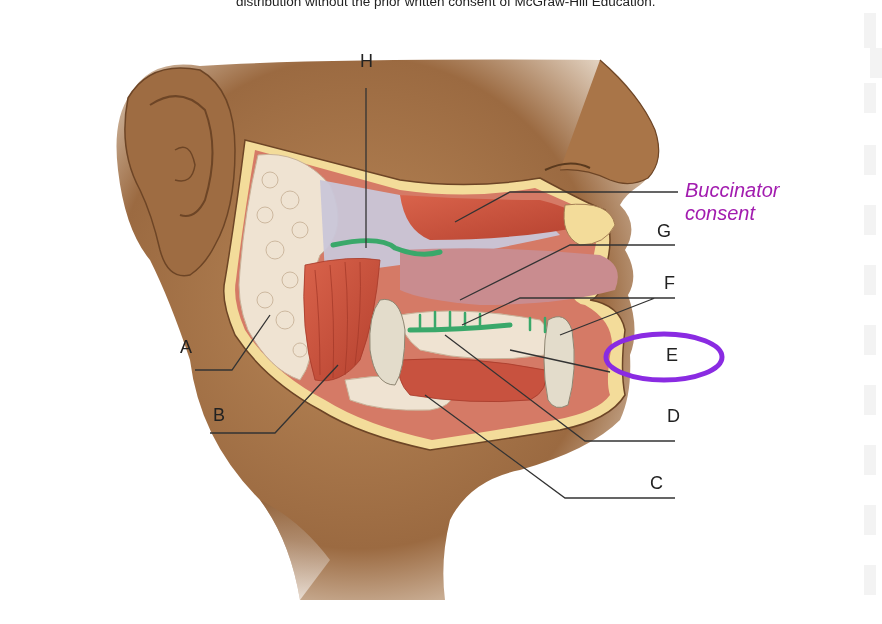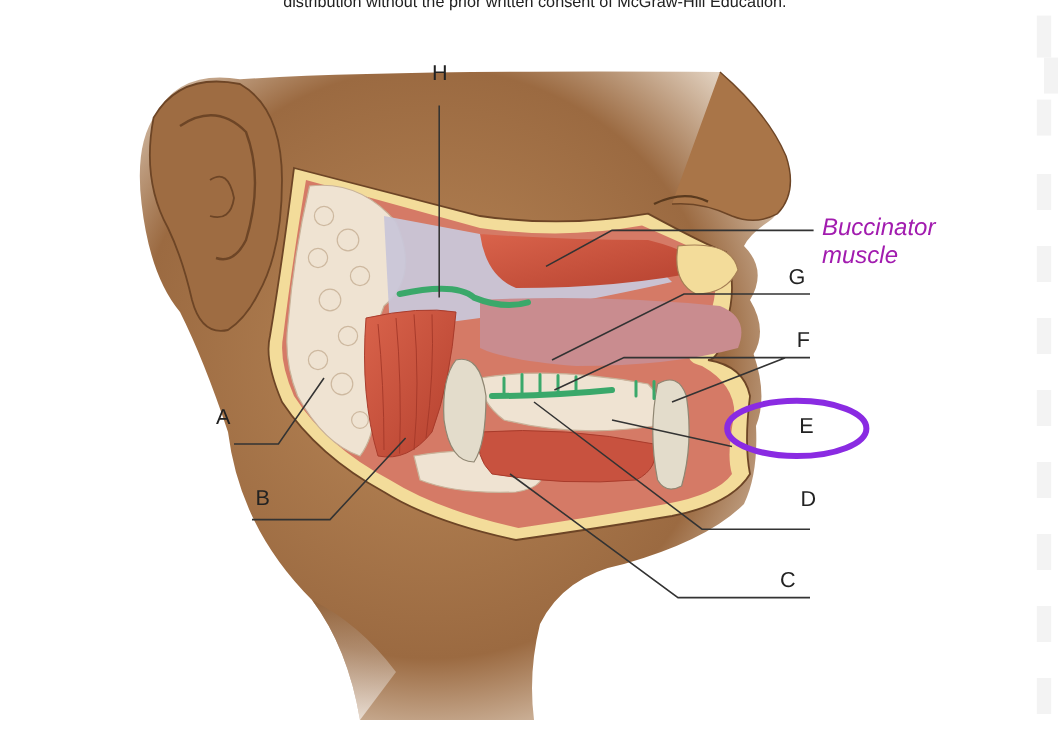--- a/index.html
+++ b/index.html
@@ -108,21 +108,21 @@
     <path d="M338 365 L275 433 L210 433"></path>
     <path d="M270 315 L232 370 L195 370"></path>
   </g>
 
   <ellipse cx="664" cy="357" rx="58" ry="23" fill="none" stroke="#8a2be2" stroke-width="5"></ellipse>
 </svg>
 
 <div class="label" style="left:360px; top:52px;">H</div>
 <div class="label-multi" style="left:685px; top:179px;">
   <div>Buccinator</div>
-  <div>muscle</div>
+  <div>consent</div>
 </div>
 <div class="label" style="left:657px; top:222px;">G</div>
 <div class="label" style="left:664px; top:274px;">F</div>
 <div class="label" style="left:666px; top:346px;">E</div>
 <div class="label" style="left:667px; top:407px;">D</div>
 <div class="label" style="left:650px; top:474px;">C</div>
 <div class="label" style="left:180px; top:338px;">A</div>
 <div class="label" style="left:213px; top:406px;">B</div>
 
 <div class="scroll-strip">

